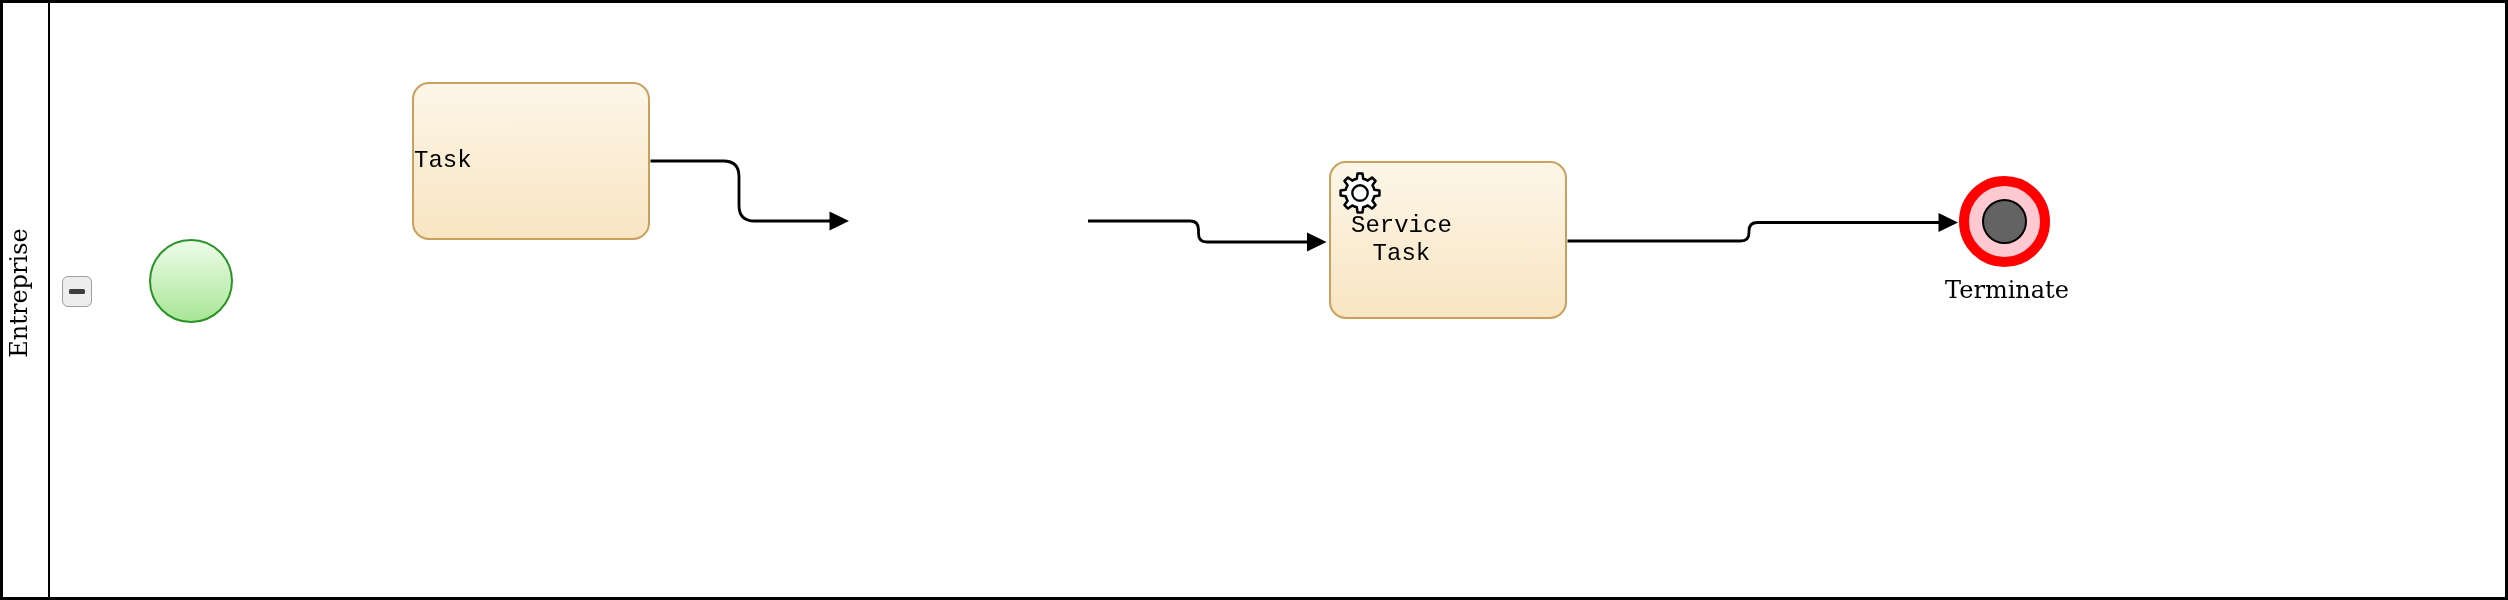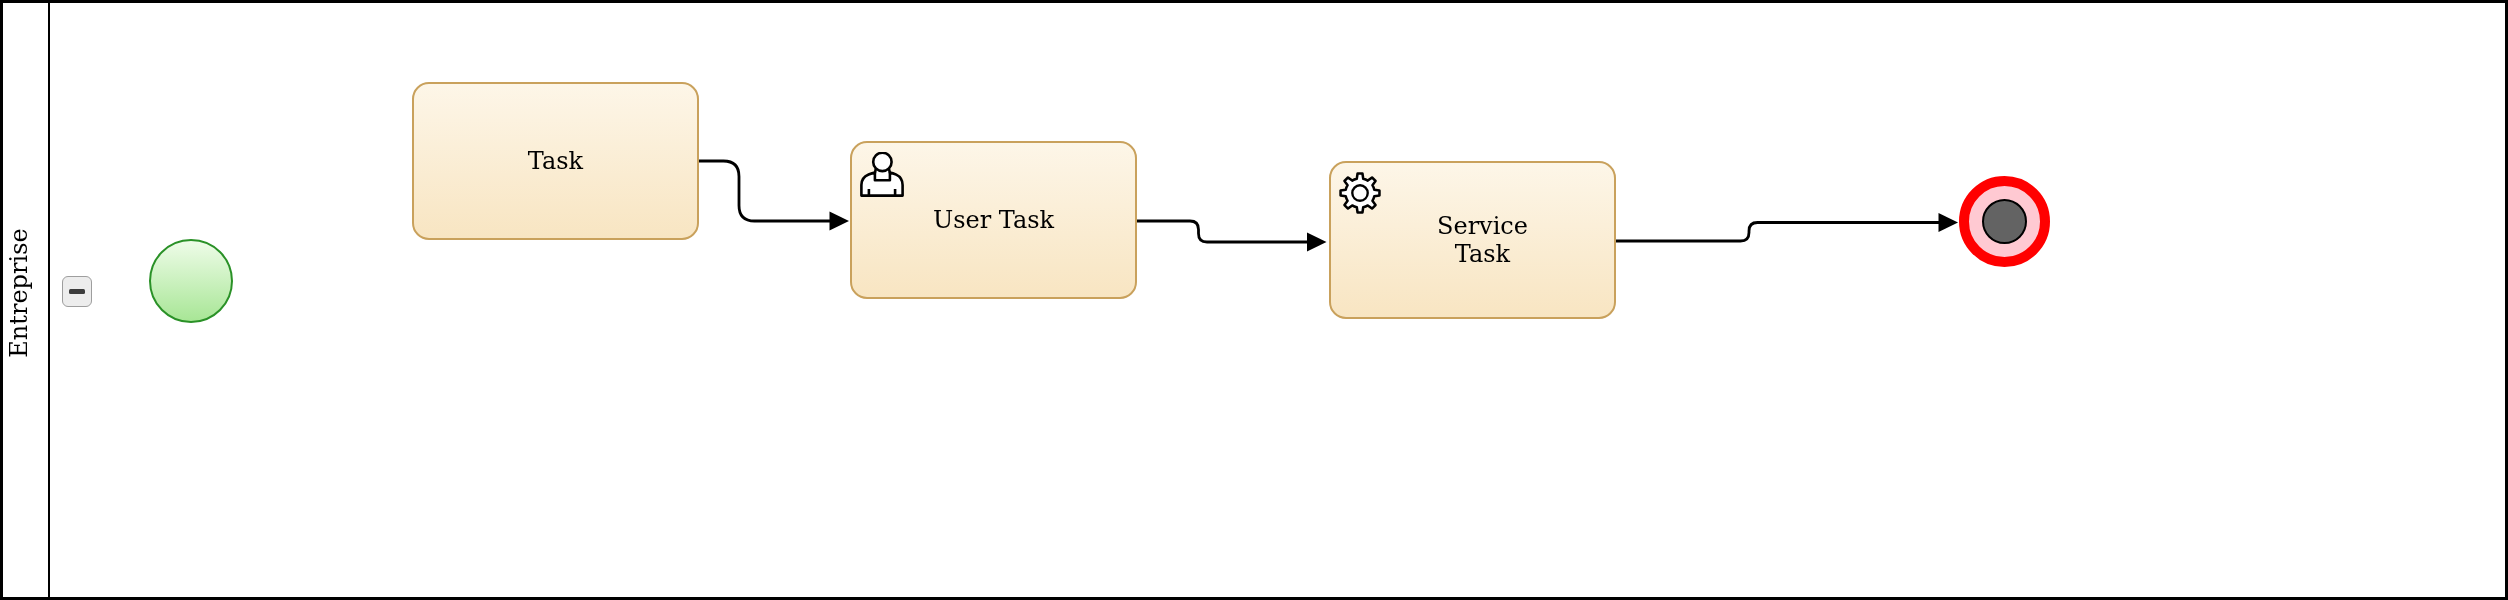--- a/index.html
+++ b/index.html
@@ -75,30 +75,30 @@
     left: 1978.9px; top: 195.9px;
     width: 45px; height: 45px;
     border-radius: 50%;
     border: 2.5px solid #000000;
     background: var(--terminate-inner, #636363);
   }
 
   
   .task-box {
     position: absolute;
-    width: 287px; height: 158px;
+    width: 238px; height: 158px;
     border: 2px solid var(--task-border, #c9a15c);
     border-radius: 17px;
     background: linear-gradient(to bottom, var(--task-fill-top, #fdf6e8), var(--task-fill-bottom, #f8e5c2));
     display: flex;
     align-items: center;
-    justify-content: center;
     text-align: center;
     font-size: 24px;
     line-height: 28px;
+    font-family: Liberation Mono, monospace;
   }
   .task-node    { left: 409px;  top: 78.5px; }
   .user-node    { left: 847px;  top: 138px;  }
   .service-node { left: 1326px; top: 158px; padding-left: 20px;  }
   .task-icon {
     position: absolute;
     left: 7.5px; top: 8.5px;
   }
   .service-node .task-icon { left: 7.7px; top: 8.5px; }
   .task-label { display: block; }
@@ -158,36 +158,26 @@
   <button class="collapse-btn" type="button">
     <span class="minus-bar"></span>
   </button>
 
   <div class="start-event"></div>
 
   <div class="task-box task-node">
     <span class="task-label">Task</span>
   </div>
 
-  <div class="task-box user-node">
-    <svg class="task-icon bpmn-icon" width="44" height="45" viewBox="0 0 44 45" aria-hidden="true">
-      <path d="M 15.6,13 L 14.9,27.5 L 29.9,27.5 L 29.2,13 Z" fill="#ffffff" stroke="none"></path>
-      <path d="M 15.9,16.6 L 14.8,21.2" fill="none" stroke="#000000" stroke-width="2.6"></path>
-      <path d="M 28.9,16.6 L 30,21.2" fill="none" stroke="#000000" stroke-width="2.6"></path>
-      <circle cx="22.4" cy="9.9" r="9.2" fill="#ffffff" stroke="#000000" stroke-width="2.6"></circle>
-      <path d="M 1.4,43.6 L 1.4,33 Q 1.4,25.5 8.6,22.5 Q 12,21 14.9,20.6 L 14.9,28.3 L 29.9,28.3 L 29.9,20.6 Q 33,21 36.2,22.6 Q 42.6,25.7 42.6,33 L 42.6,43.6 Z" fill="#ffffff" stroke="#000000" stroke-width="2.6" stroke-linejoin="round"></path>
-      <path d="M 8.9,37 L 8.9,43.6 M 35.1,37 L 35.1,43.6" fill="none" stroke="#000000" stroke-width="2.6"></path>
-    </svg>
-    <span class="task-label">User Task</span>
-  </div>
 
   <div class="task-box service-node">
     <svg class="task-icon bpmn-icon" width="43" height="43" viewBox="0 0 44 44" aria-hidden="true">
       <path d="M 36.1,18.2 L 41.4,19.0 L 41.4,24.0 L 36.1,24.8 A 15.0 15.0 0 0 1 34.2,29.5 L 37.4,33.8 L 33.8,37.4 L 29.5,34.2 A 15.0 15.0 0 0 1 24.8,36.1 L 24.0,41.4 L 19.0,41.4 L 18.2,36.1 A 15.0 15.0 0 0 1 13.5,34.2 L 9.2,37.4 L 5.6,33.8 L 8.8,29.5 A 15.0 15.0 0 0 1 6.9,24.8 L 1.6,24.0 L 1.6,19.0 L 6.9,18.2 A 15.0 15.0 0 0 1 8.8,13.5 L 5.6,9.2 L 9.2,5.6 L 13.5,8.8 A 15.0 15.0 0 0 1 18.2,6.9 L 19.0,1.6 L 24.0,1.6 L 24.8,6.9 A 15.0 15.0 0 0 1 29.5,8.8 L 33.8,5.6 L 37.4,9.2 L 34.2,13.5 A 15.0 15.0 0 0 1 36.1,18.2 Z" fill="#ffffff" stroke="#000000" stroke-width="2.6" stroke-linejoin="round"></path>
       <circle cx="21.5" cy="21.5" r="7.9" fill="#ffffff" stroke="#000000" stroke-width="2.4"></circle>
     </svg>
     <span class="task-label"><span>Service</span><br><span>Task</span></span>
   </div>
 
   <div class="terminate-event"></div>
   <div class="terminate-inner"></div>
+  <div class="ext-label terminate-label">Terminate</div>
 
 </div>
 
 </body></html>

